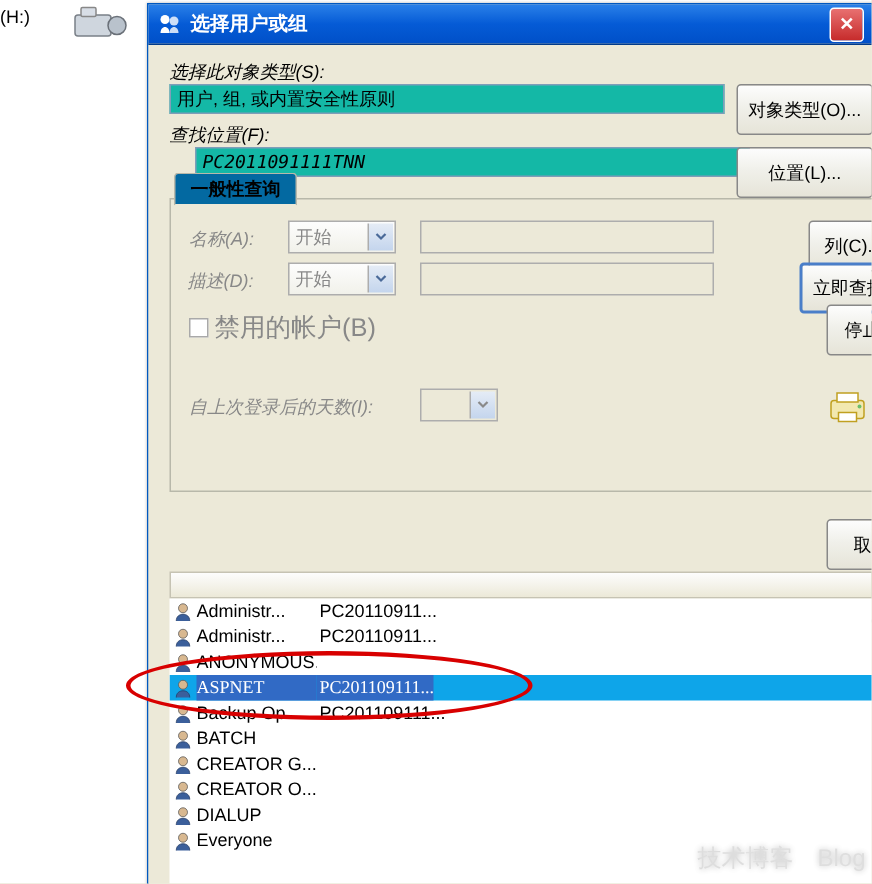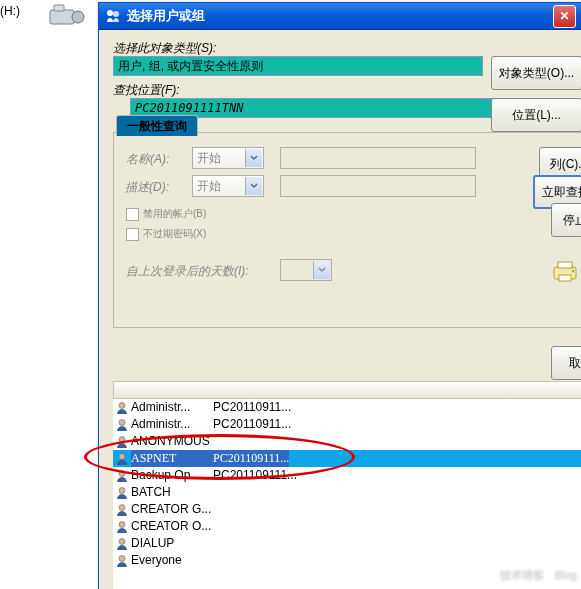--- a/index.html
+++ b/index.html
@@ -166,21 +166,21 @@
     box-sizing: border-box;
     background: #ece9d8;
   }
 
   .checkbox {
     position: absolute;
     display: flex;
     align-items: center;
     gap: 4px;
     color: #888;
-    font-size: 10px;
+    font-size: 17px;
   }
   .checkbox .box {
     width: 13px; height: 13px;
     background: #fff;
     border: 1px solid #a9a9a9;
     box-sizing: border-box;
   }
 
   
   .listhdr {
@@ -241,21 +241,21 @@
     pointer-events: none;
   }
   .wm .big {
     font-size: 26px;
     font-weight: bold;
     letter-spacing: 1px;
     color: #e8e8e8;
     opacity: 0.7;
   }
   .wm .small {
-    font-size: 11px;
+    font-size: 16px;
     color: #d0d0d0;
     opacity: 0.7;
   }
 
   
   .highlight {
     position: absolute;
     border: 3px solid #d80000;
     border-radius: 50%;
     pointer-events: none;
@@ -321,24 +321,20 @@
               <path d="M1 2l3 3 3-3" stroke="#4a6a99" fill="none" stroke-width="1.5"></path>
             </svg>
         </span>
       </div>
       <div class="flattext" style="left:166px; top:42px; width:196px;"></div>
 
       <div class="checkbox" style="left:12px; top:74px;">
         <span class="box"></span>
           <span>禁用的帐户(B)</span>
       </div>
-      <div class="checkbox" style="left:12px; top:94px;">
-        <span class="box"></span>
-          <span>不过期密码(X)</span>
-      </div>
 
       <div class="label graytext" style="left:12px; top:130px;">自上次登录后的天数(I):</div>
       <div class="combo" style="left:166px; top:126px; width:52px; background:#ece9d8;">
         <span class="arrow">
           <svg viewBox="0 0 8 8">
               <path d="M1 2l3 3 3-3" stroke="#8a8a8a" fill="none" stroke-width="1.5"></path>
             </svg>
         </span>
       </div>
 

